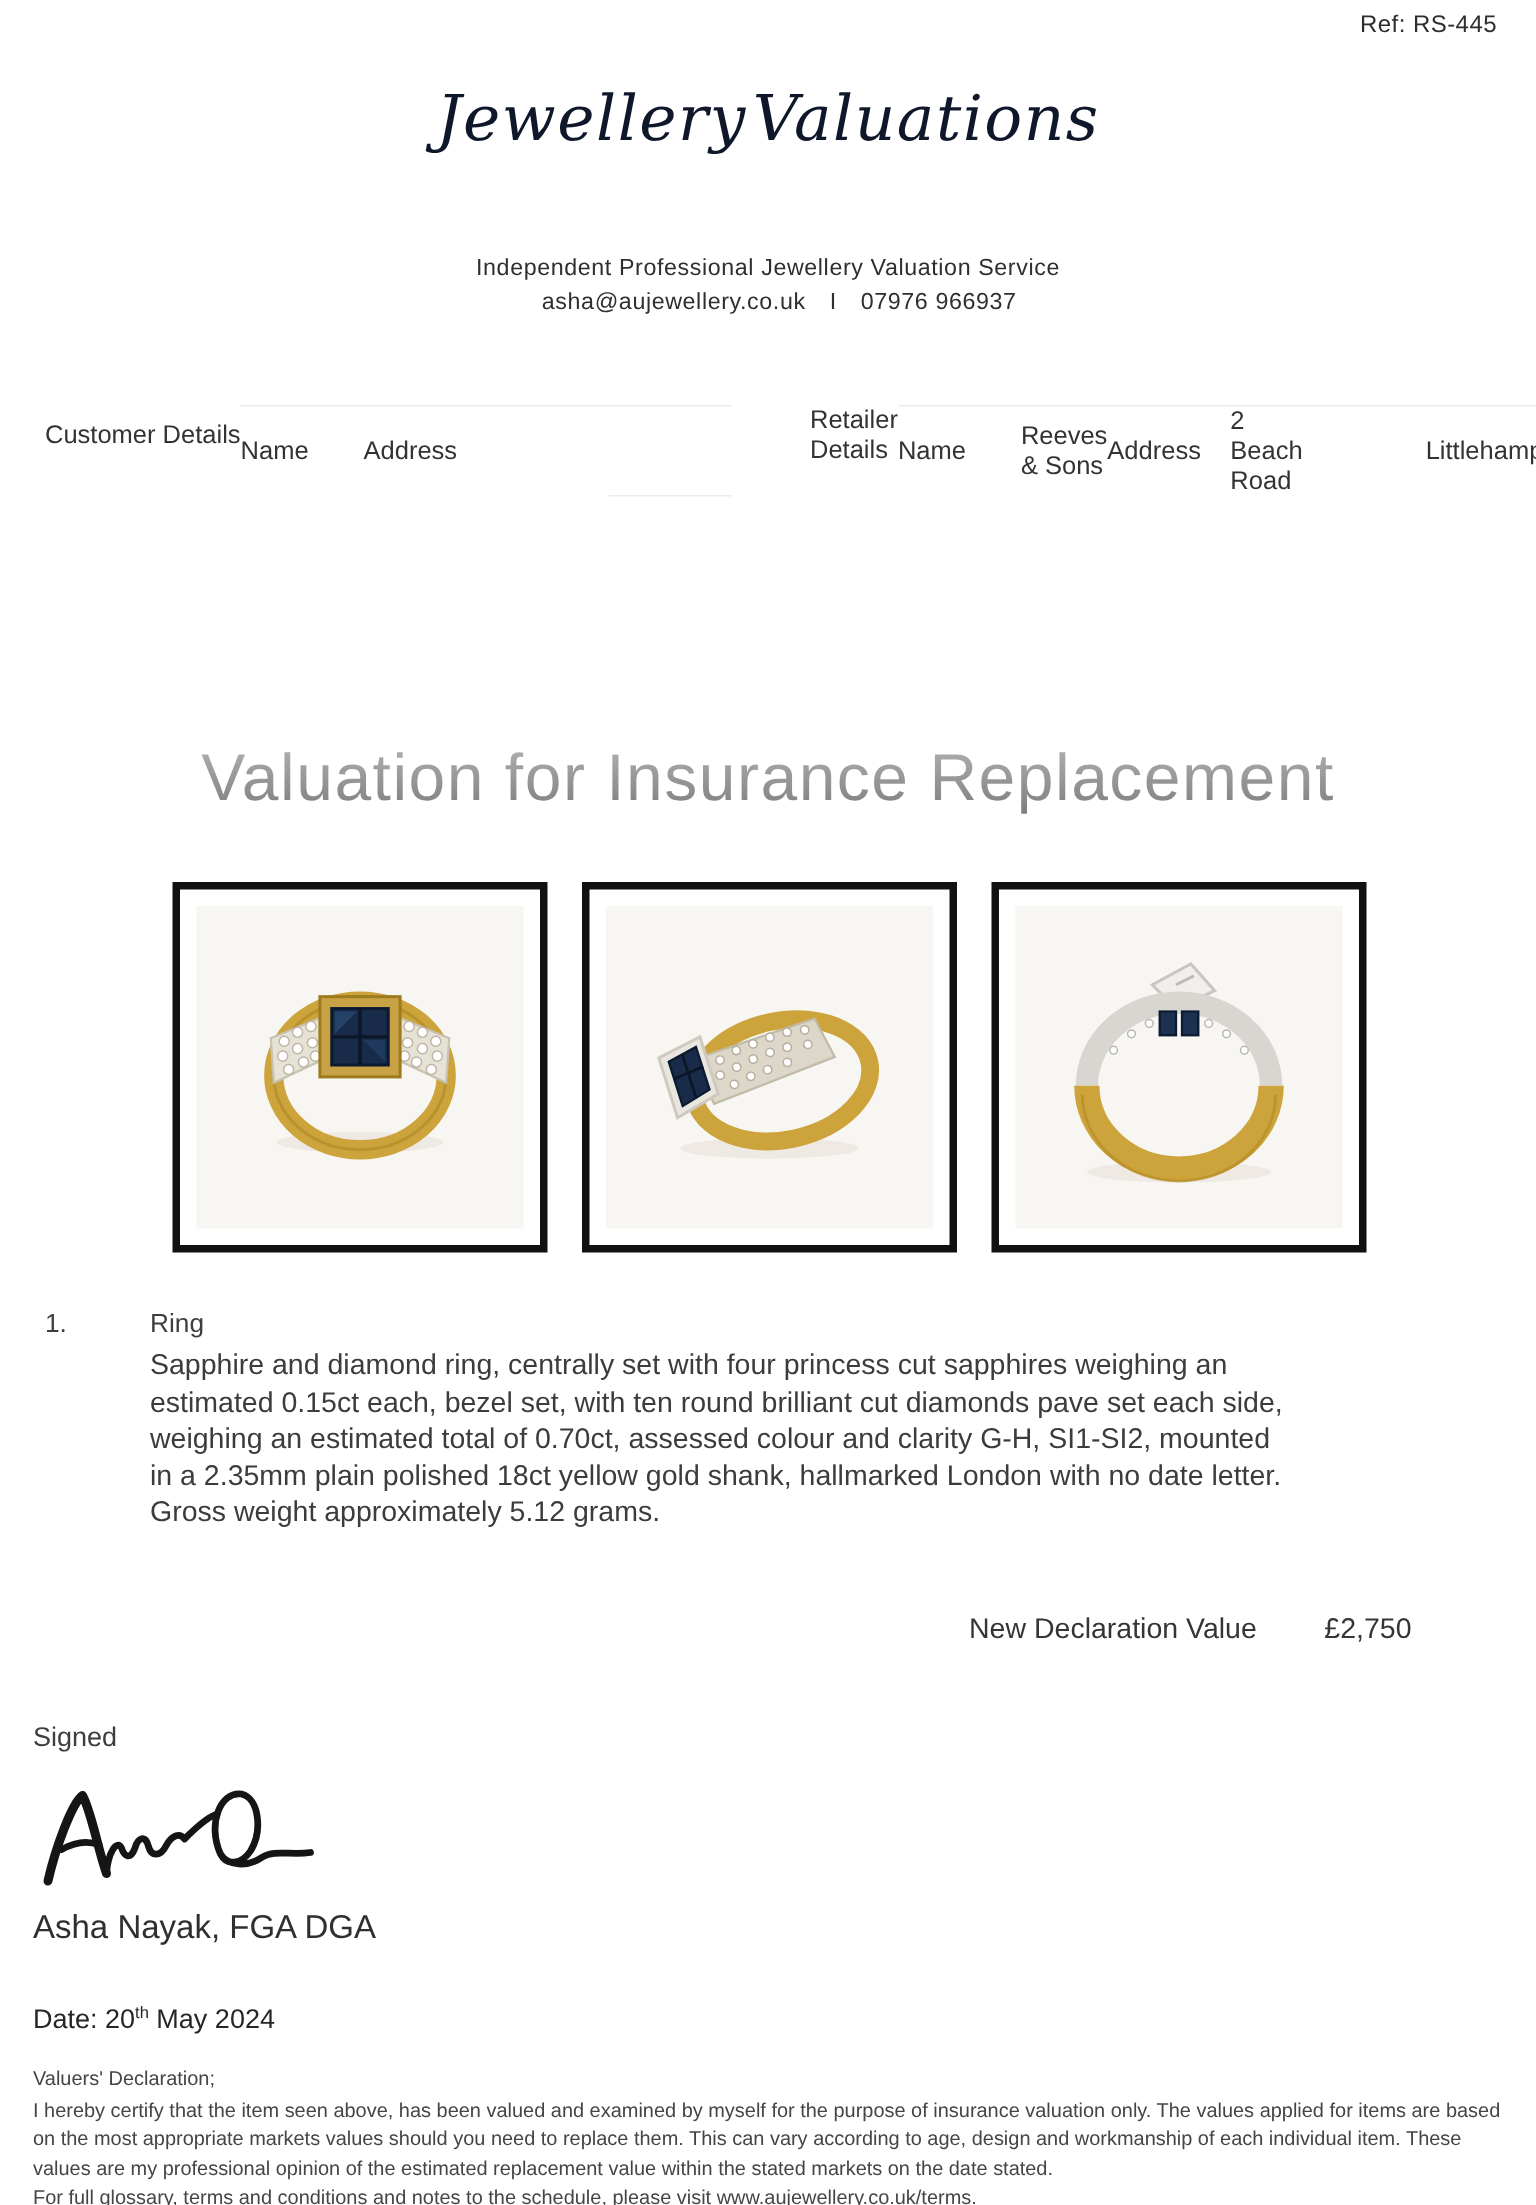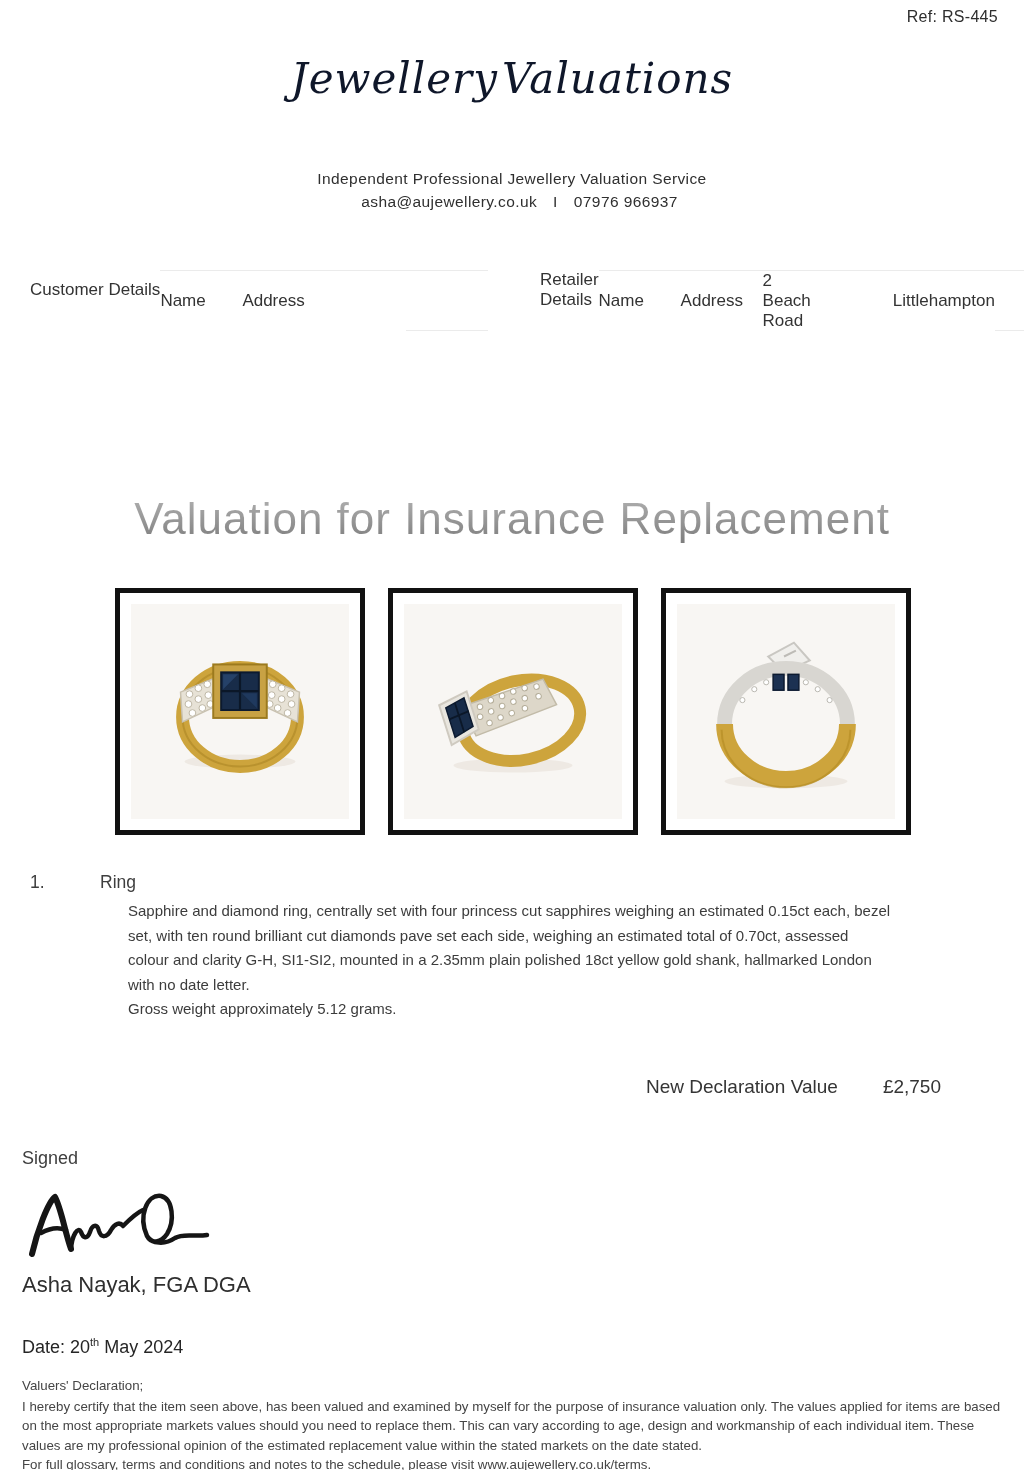--- a/index.html
+++ b/index.html
@@ -85,21 +85,21 @@
     width: 100%; height: 100%;
     background: #f8f6f3;
     display: flex; align-items: center; justify-content: center;
   }
   .photo svg { width: 100%; height: 100%; }
   
   .item-number { position: absolute; left: 30px; top: 872px; font-size: 17.5px; }
   .item-name   { position: absolute; left: 100px; top: 872px; font-size: 17.5px; }
   .item-desc {
     position: absolute; left: 100px; top: 899px; width: 764px;
-    font-size: 15px; line-height: 24.5px; color: #3c3c3c; margin-left: 28px;
+    font-size: 19px; line-height: 24.5px; color: #3c3c3c;
   }
   .value-row {
     position: absolute; top: 1076px; left: 0; width: 941px;
     display: flex; justify-content: flex-end; align-items: baseline; gap: 45px;
     font-size: 19px; color: #353535;
   }
   
   .signed { position: absolute; left: 22px; top: 1148px; font-size: 18px; }
   .sig-svg { position: absolute; left: 24px; top: 1186px; width: 198px; height: 80px; }
   .valuer-name  { position: absolute; left: 22px; top: 1272px; font-size: 22px; color: #2f2f2f; }
@@ -147,20 +147,21 @@
       </div>
       <div class="drow">
         <span class="lbl"></span>
         <span class="val"></span>
       </div>
     </div>
     <div class="dcol">
       <div class="dtitle">Retailer Details</div>
       <div class="drow">
         <span class="lbl">Name</span>
+        <span class="val">Reeves &amp; Sons</span>
       </div>
       <div class="drow">
         <span class="lbl">Address</span>
         <span class="val">2 Beach Road</span>
       </div>
       <div class="drow" style="min-height:46px">
         <span class="lbl"></span>
         <span class="val">Littlehampton</span>
       </div>
       <div class="drow">

